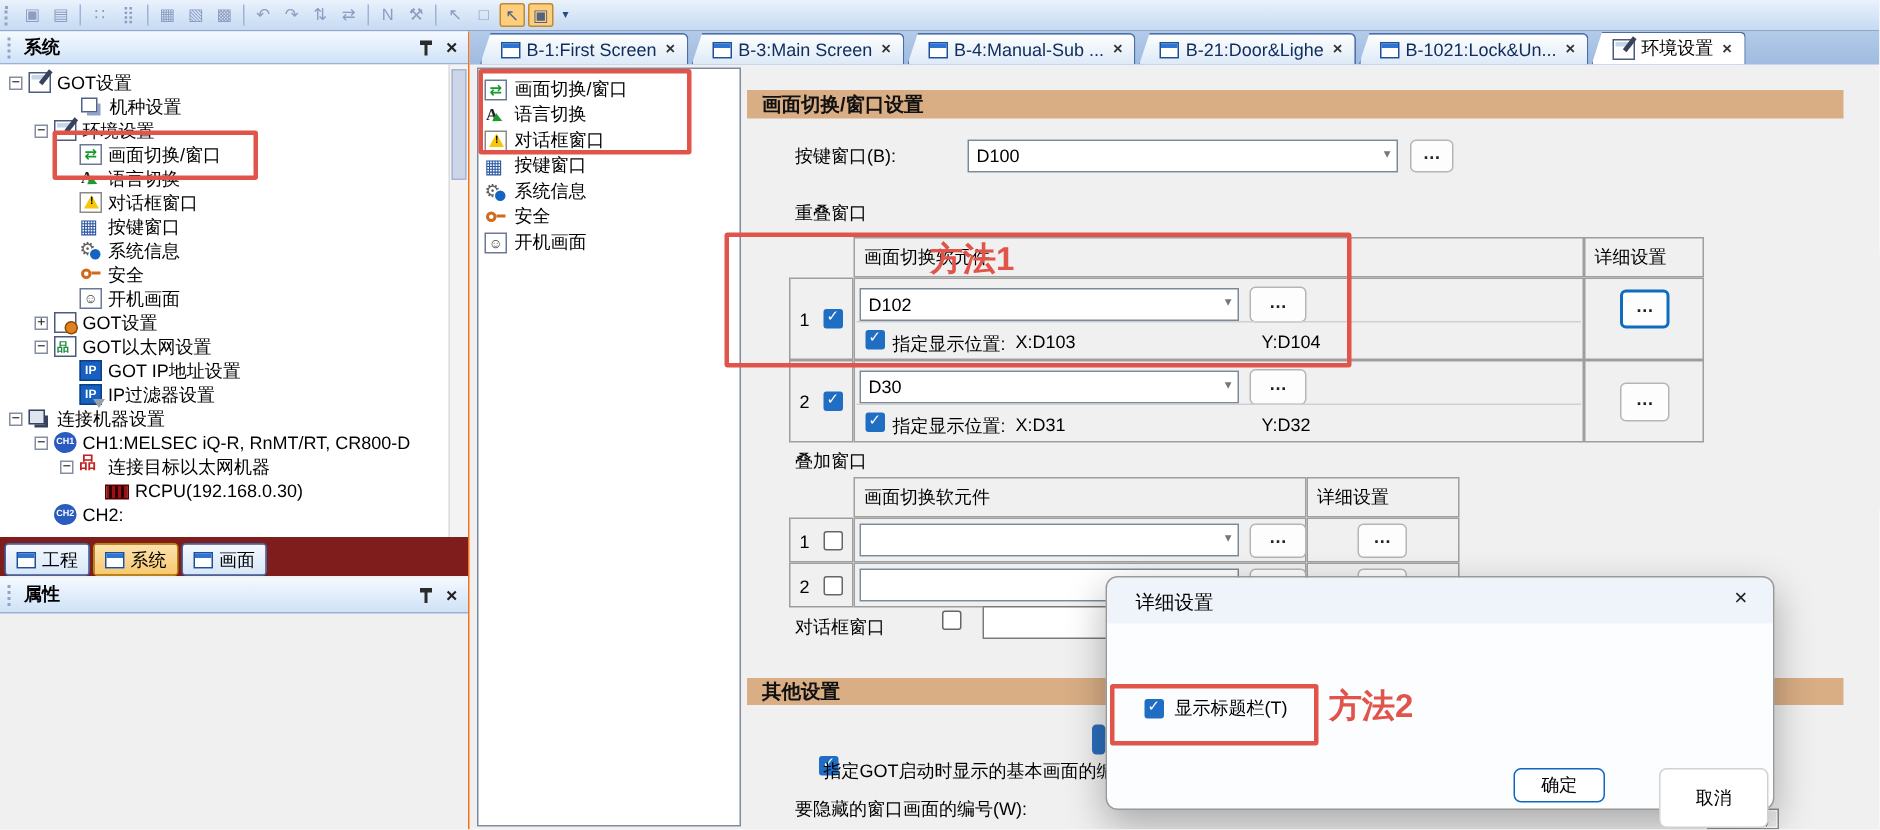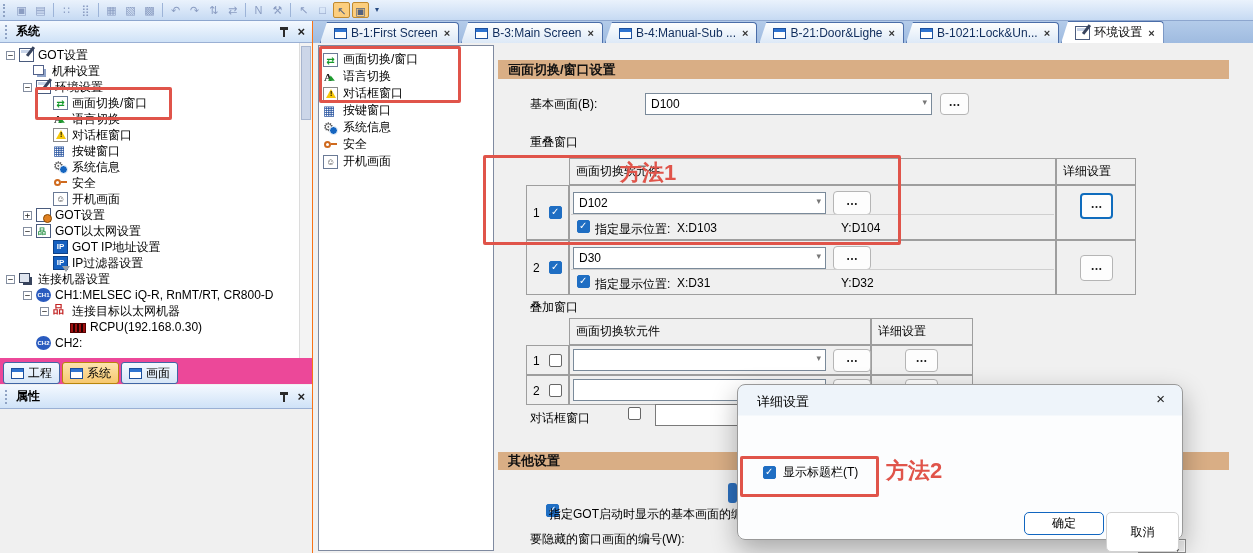--- a/index.html
+++ b/index.html
@@ -25,21 +25,21 @@
   .pin::after{content:"";position:absolute;left:2px;top:1px;width:8px;height:3px;background:#2b2b2b}
   .xclose{font-size:13px;font-weight:bold;color:#222;margin-right:7px;line-height:12px}
   #left-title{top:0;height:22px}
   #tree{position:absolute;left:0;top:22px;width:299px;height:315px;background:#fff;overflow:hidden;padding-top:4px;box-sizing:border-box}
   .trow{height:16px;display:flex;align-items:center;gap:4px;white-space:nowrap}
   .exp{flex:none;width:9px;height:9px;border:1px solid #848ea0;background:#fff;font:9px/7px "DejaVu Sans Mono",monospace;
        text-align:center;color:#222;box-sizing:border-box}
   .expsp{flex:none;width:9px}
   #tree-sb{position:absolute;left:299px;top:22px;width:13px;height:315px;background:#f3f3f3;border-left:1px solid #dcdcdc;box-sizing:border-box}
   #tree-sb .thumb{margin:3px 1px 0 1px;height:72px;background:#ccd6e8;border:1px solid #a8b6cf}
-  #left-tabs{position:absolute;left:0;top:337px;width:100%;height:26px;padding:4px 0 0 3px;box-sizing:border-box;background:#ec4899}
+  #left-tabs{position:absolute;left:0;top:337px;width:100%;height:26px;padding:4px 0 0 3px;box-sizing:border-box;background:#7f1d1d}
   .ltab{display:inline-flex;align-items:center;gap:4px;height:20px;padding:0 7px;margin-right:2px;border:1px solid #4066a5;
         border-radius:3px;background:linear-gradient(#f4f9ff,#d7e6f7);font-size:12px;vertical-align:top}
   .ltab.active{background:linear-gradient(#fde3ae,#f7c86f);border-color:#b8860b}
   #props-title{top:364px;height:24px}
   
   #tabbar{position:absolute;left:313px;top:21px;width:940px;height:22px;background:linear-gradient(#b3cbe9,#9fbbe0);
           display:flex;align-items:flex-end;padding-left:7px;box-sizing:border-box}
   .tab{display:inline-flex;align-items:center;gap:4px;height:20px;padding:0 8px 0 13px;margin-right:2px;
        background:linear-gradient(#fdfefe,#dde9f7);border:1px solid #4a6da8;border-bottom:none;color:#0f2c5c;
        clip-path:polygon(7px 0,100% 0,100% 100%,0 100%);border-radius:4px 4px 0 0;white-space:nowrap}
@@ -125,21 +125,21 @@
           background:linear-gradient(180deg,#eef4fa 0,#eef4fa 30px,#fcfdfe 31px);box-shadow:0 10px 26px rgba(0,0,0,.30);z-index:40;box-sizing:border-box}
   #dlg-title{position:absolute;left:19px;top:8px;font-size:13px}
   #dlg-close{position:absolute;right:17px;top:6px;font-size:15px;color:#222;line-height:15px}
   .dlgrow{position:absolute;display:flex;align-items:center;gap:7px;white-space:nowrap}
   #dlg-row1{left:25px;top:51px}
   #dlg-row2{left:25px;top:79px}
   .dotted{outline:1px dotted #444;outline-offset:1px}
   .win-btn{position:absolute;background:#fff;border:1px solid #d2d2d2;border-radius:5px;box-sizing:border-box;
            display:flex;align-items:center;justify-content:center;font-size:12px}
   .win-btn.primary{border:1.5px solid #1166c0}
-  #dlg-ok{left:286px;top:127px;width:80px;height:23px}
+  #dlg-ok{left:271px;top:127px;width:61px;height:23px}
   #dlg-cancel{left:368px;top:127px;width:73px;height:40px}
   
   .ann{position:absolute;border:3px solid var(--red);z-index:60;border-radius:2px}
   #annA{left:35px;top:87px;width:131px;height:27px}
   #annB{left:319px;top:46px;width:136px;height:51px}
   #annC{left:483px;top:155px;width:412px;height:84px}
   #annD{left:740px;top:456px;width:133px;height:35px;z-index:62}
   .annText{position:absolute;color:var(--red);font-weight:bold;font-size:22px;z-index:63;white-space:nowrap}
   #m1{left:620px;top:158px}
   #m2{left:886px;top:456px}
@@ -182,21 +182,21 @@
       <span class="txt">系统</span>
       <span class="pin"></span>
       <span class="xclose">×</span>
     </div>
     <div id="tree">
         <div class="trow" style="padding-left: 6px;">
           <span class="exp">−</span>
           <span class="ic ic-screen-pencil"></span>
           <span class="tlabel">GOT设置</span>
         </div>
-        <div class="trow" style="padding-left: 20px;">
+        <div class="trow" style="padding-left: 41px;">
           <span class="expsp"></span>
           <span class="ic ic-machines"></span>
           <span class="tlabel">机种设置</span>
         </div>
         <div class="trow" style="padding-left: 23px;">
           <span class="exp">−</span>
           <span class="ic ic-screen-pencil"></span>
           <span class="tlabel">环境设置</span>
         </div>
         <div class="trow" style="padding-left: 40px;">
@@ -359,21 +359,21 @@
         <span class="ic ic-key"></span>
         <span>安全</span>
       </div>
       <div class="crow">
         <span class="ic ic-startup"></span>
         <span>开机画面</span>
       </div>
     </div>
 
   <div id="tan1" class="tan">画面切换/窗口设置</div>
-  <div id="base-label" class="lbl">基本画面(B):</div>
+  <div id="base-label" class="lbl">按键窗口(B):</div>
   <div id="base-combo" class="combo">
     <span class="val">D100</span>
     <span class="arr">▾</span>
   </div>
   <div id="base-more" class="more">…</div>
 
   <div id="overlap-label" class="lbl">重叠窗口</div>
   <div id="table1">
       <div class="tcell head" style="left: 43px; top: 0px; width: 487px; height: 27px;">画面切换软元件</div>
       <div class="tcell head" style="left: 530px; top: 0px; width: 80px; height: 27px;">详细设置</div>

